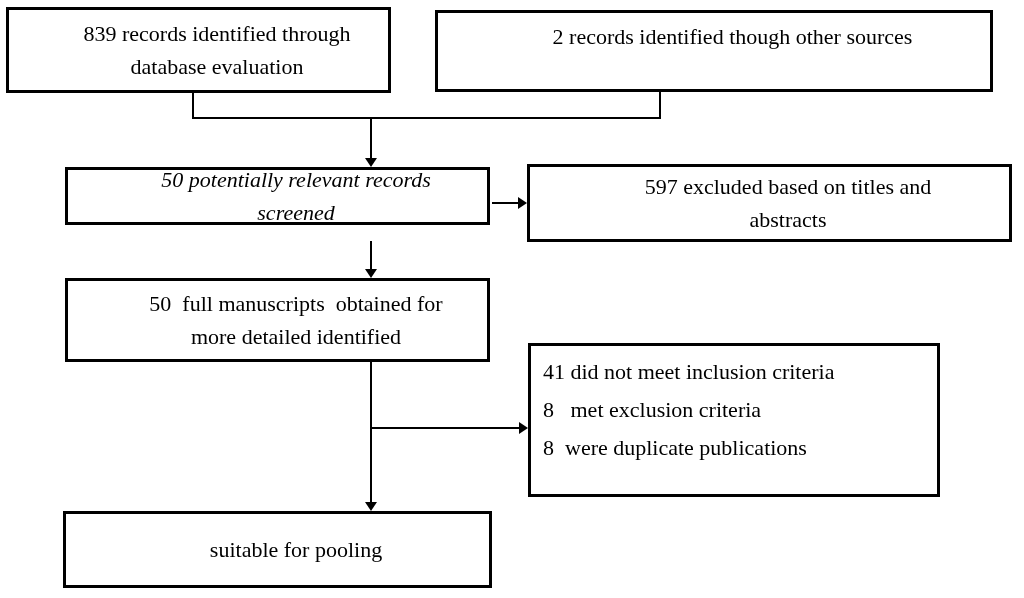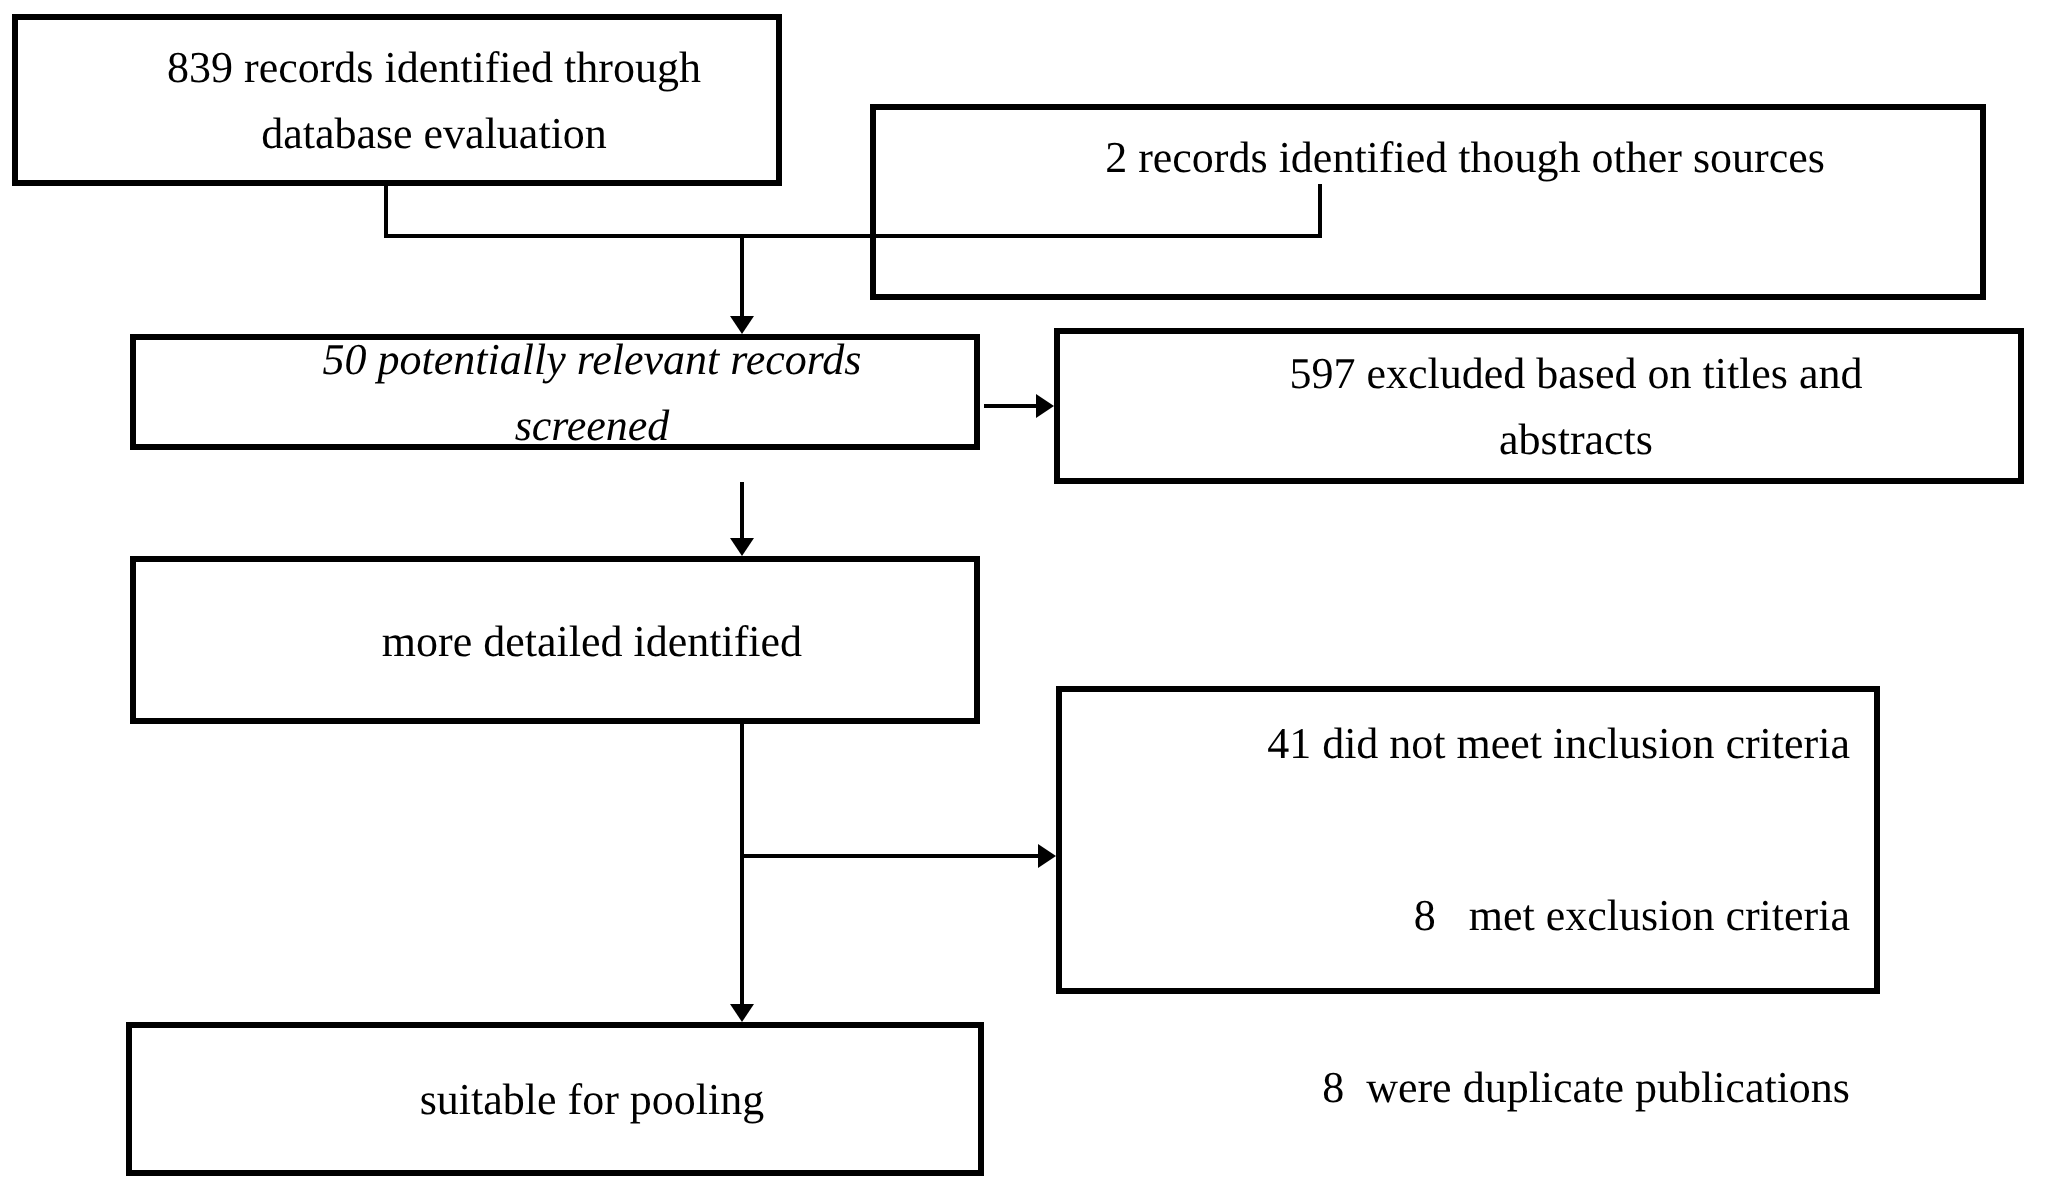--- a/index.html
+++ b/index.html
@@ -27,28 +27,28 @@
     align-items: center;
     text-align: left;
     font-size: 22px;
     line-height: 33px;
     padding-left: 37px;
   }
   .box .line {
     white-space: pre-wrap;
   }
   #box-identified-database { left: 6px;   top: 7px;   width: 385px; height: 86px; }
-  #box-identified-other    { left: 435px; top: 10px;  width: 558px; height: 98px;
-                             justify-content: flex-start; padding-top: 7px; margin-top: 42px; }
+  #box-identified-other    { left: 435px; top: 10px;  width: 558px; height: 82px;
+                             justify-content: flex-start; padding-top: 7px; }
   #box-screened            { left: 65px;  top: 167px; width: 425px; height: 58px; font-style: italic; }
   #box-excluded-titles     { left: 527px; top: 164px; width: 485px; height: 78px; }
   #box-full-manuscripts    { left: 65px;  top: 278px; width: 425px; height: 84px; }
   #box-exclusion-reasons   { left: 528px; top: 343px; width: 412px; height: 154px;
-                             justify-content: flex-start; align-items: flex-end;
-                             text-align: left; padding: 7px 12px; line-height: 38px; gap: 48px; }
+                             justify-content: flex-start; align-items: flex-start;
+                             text-align: left; padding: 7px 12px; line-height: 38px; }
   #box-pooled              { left: 63px;  top: 511px; width: 429px; height: 77px; }
 
   .line-v, .line-h {
     position: absolute;
     background: #000000;
   }
   .arrow-down {
     position: absolute;
     width: 0; height: 0;
     border-left: 6px solid transparent;
@@ -96,20 +96,21 @@
     <div class="line">50 potentially relevant records</div>
     <div class="line">screened</div>
   </div>
 
   <div class="box" id="box-excluded-titles">
     <div class="line">597 excluded based on titles and</div>
     <div class="line">abstracts</div>
   </div>
 
   <div class="box" id="box-full-manuscripts">
+    <div class="line">50  full manuscripts  obtained for</div>
     <div class="line">more detailed identified</div>
   </div>
 
   <div class="box" id="box-exclusion-reasons">
     <div class="line">41 did not meet inclusion criteria</div>
     <div class="line">8   met exclusion criteria</div>
     <div class="line">8  were duplicate publications</div>
   </div>
 
   <div class="box" id="box-pooled">

